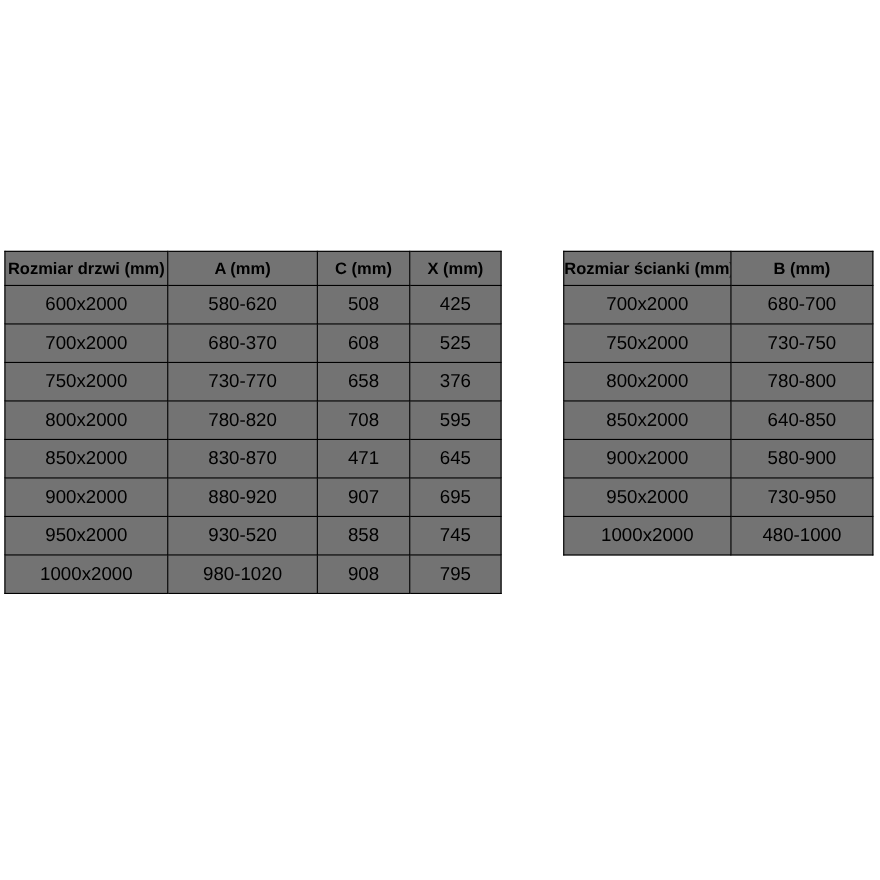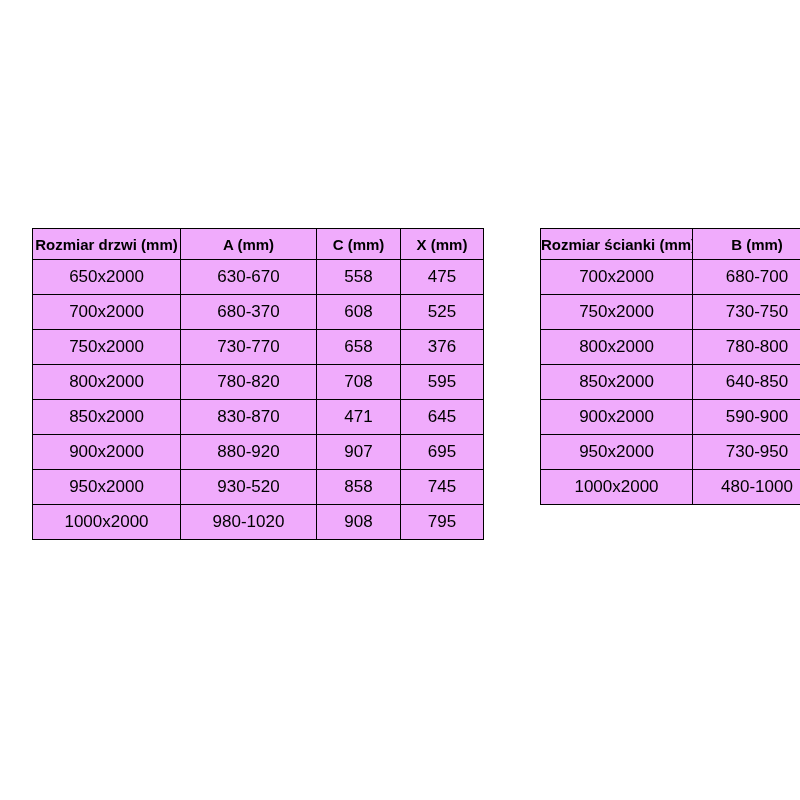--- a/index.html
+++ b/index.html
@@ -16,22 +16,21 @@
   }
   .canvas {
     position: absolute;
     inset: 0;
     background: #ffffff;
   }
   table.spec-table {
     position: absolute;
     border-collapse: collapse;
     table-layout: fixed;
-    background: #f0abfc;
-    margin-left: 28px;
+    background: #737373;
   }
   table.spec-table th,
   table.spec-table td {
     border: 1px solid #000000;
     text-align: center;
     vertical-align: middle;
     padding: 0;
     overflow: hidden;
     white-space: nowrap;
   }
@@ -77,24 +76,24 @@
     <thead>
       <tr>
           <th>Rozmiar drzwi (mm)</th>
           <th>A (mm)</th>
           <th>C (mm)</th>
           <th>X (mm)</th>
         </tr>
     </thead>
     <tbody>
         <tr>
-          <td>650x2000</td>
-          <td>630-670</td>
-          <td>558</td>
-          <td>475</td>
+          <td>600x2000</td>
+          <td>580-620</td>
+          <td>508</td>
+          <td>425</td>
         </tr>
         <tr>
           <td>700x2000</td>
           <td>680-370</td>
           <td>608</td>
           <td>525</td>
         </tr>
         <tr>
           <td>750x2000</td>
           <td>730-770</td>
@@ -157,21 +156,21 @@
         <tr>
           <td>800x2000</td>
           <td>780-800</td>
         </tr>
         <tr>
           <td>850x2000</td>
           <td>640-850</td>
         </tr>
         <tr>
           <td>900x2000</td>
-          <td>590-900</td>
+          <td>580-900</td>
         </tr>
         <tr>
           <td>950x2000</td>
           <td>730-950</td>
         </tr>
         <tr>
           <td>1000x2000</td>
           <td>480-1000</td>
         </tr>
       </tbody>

